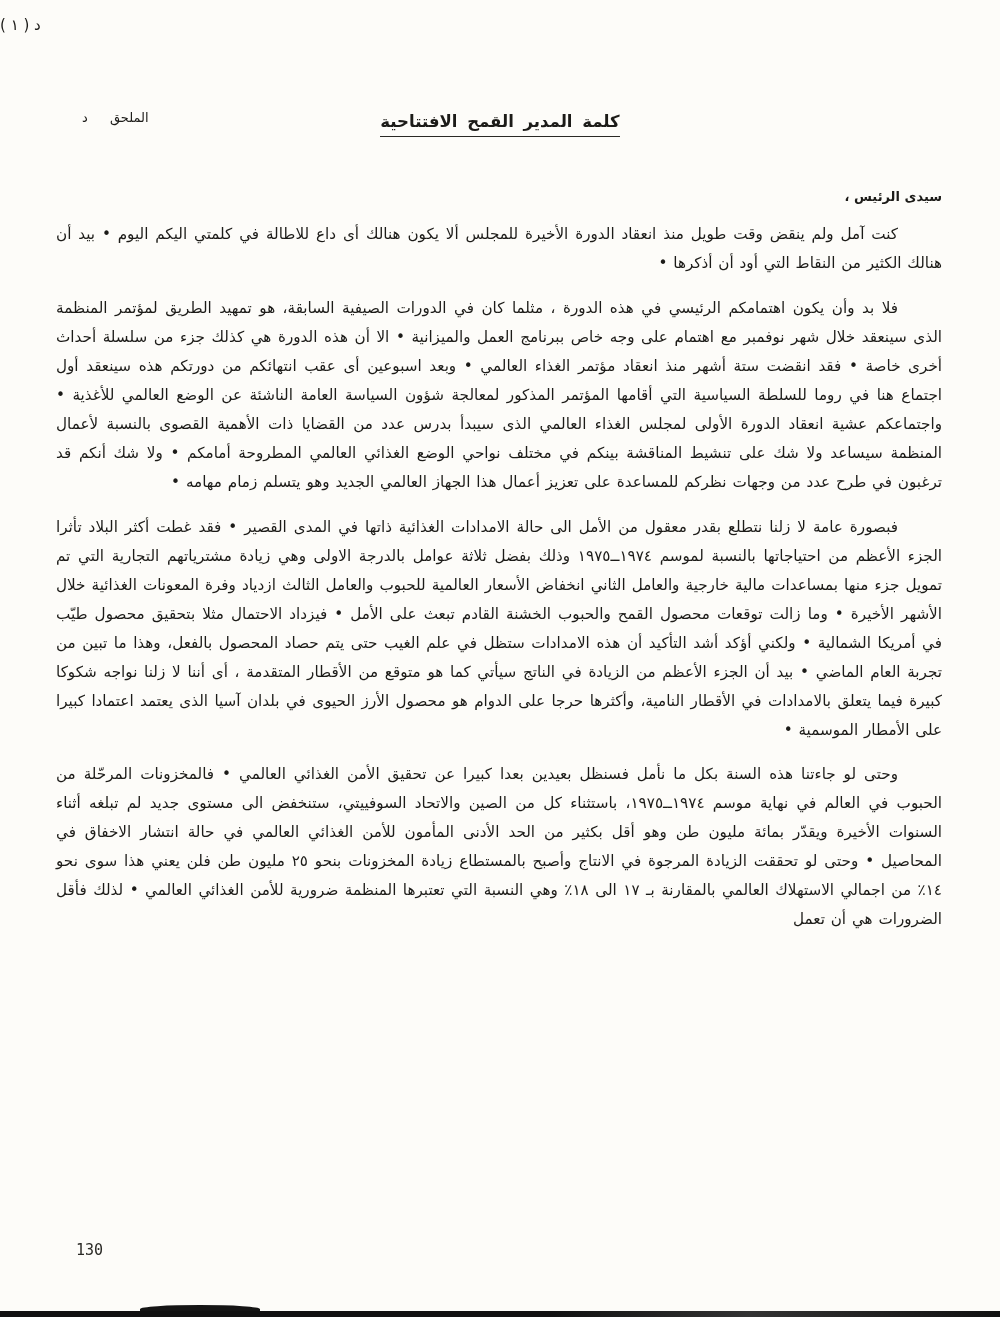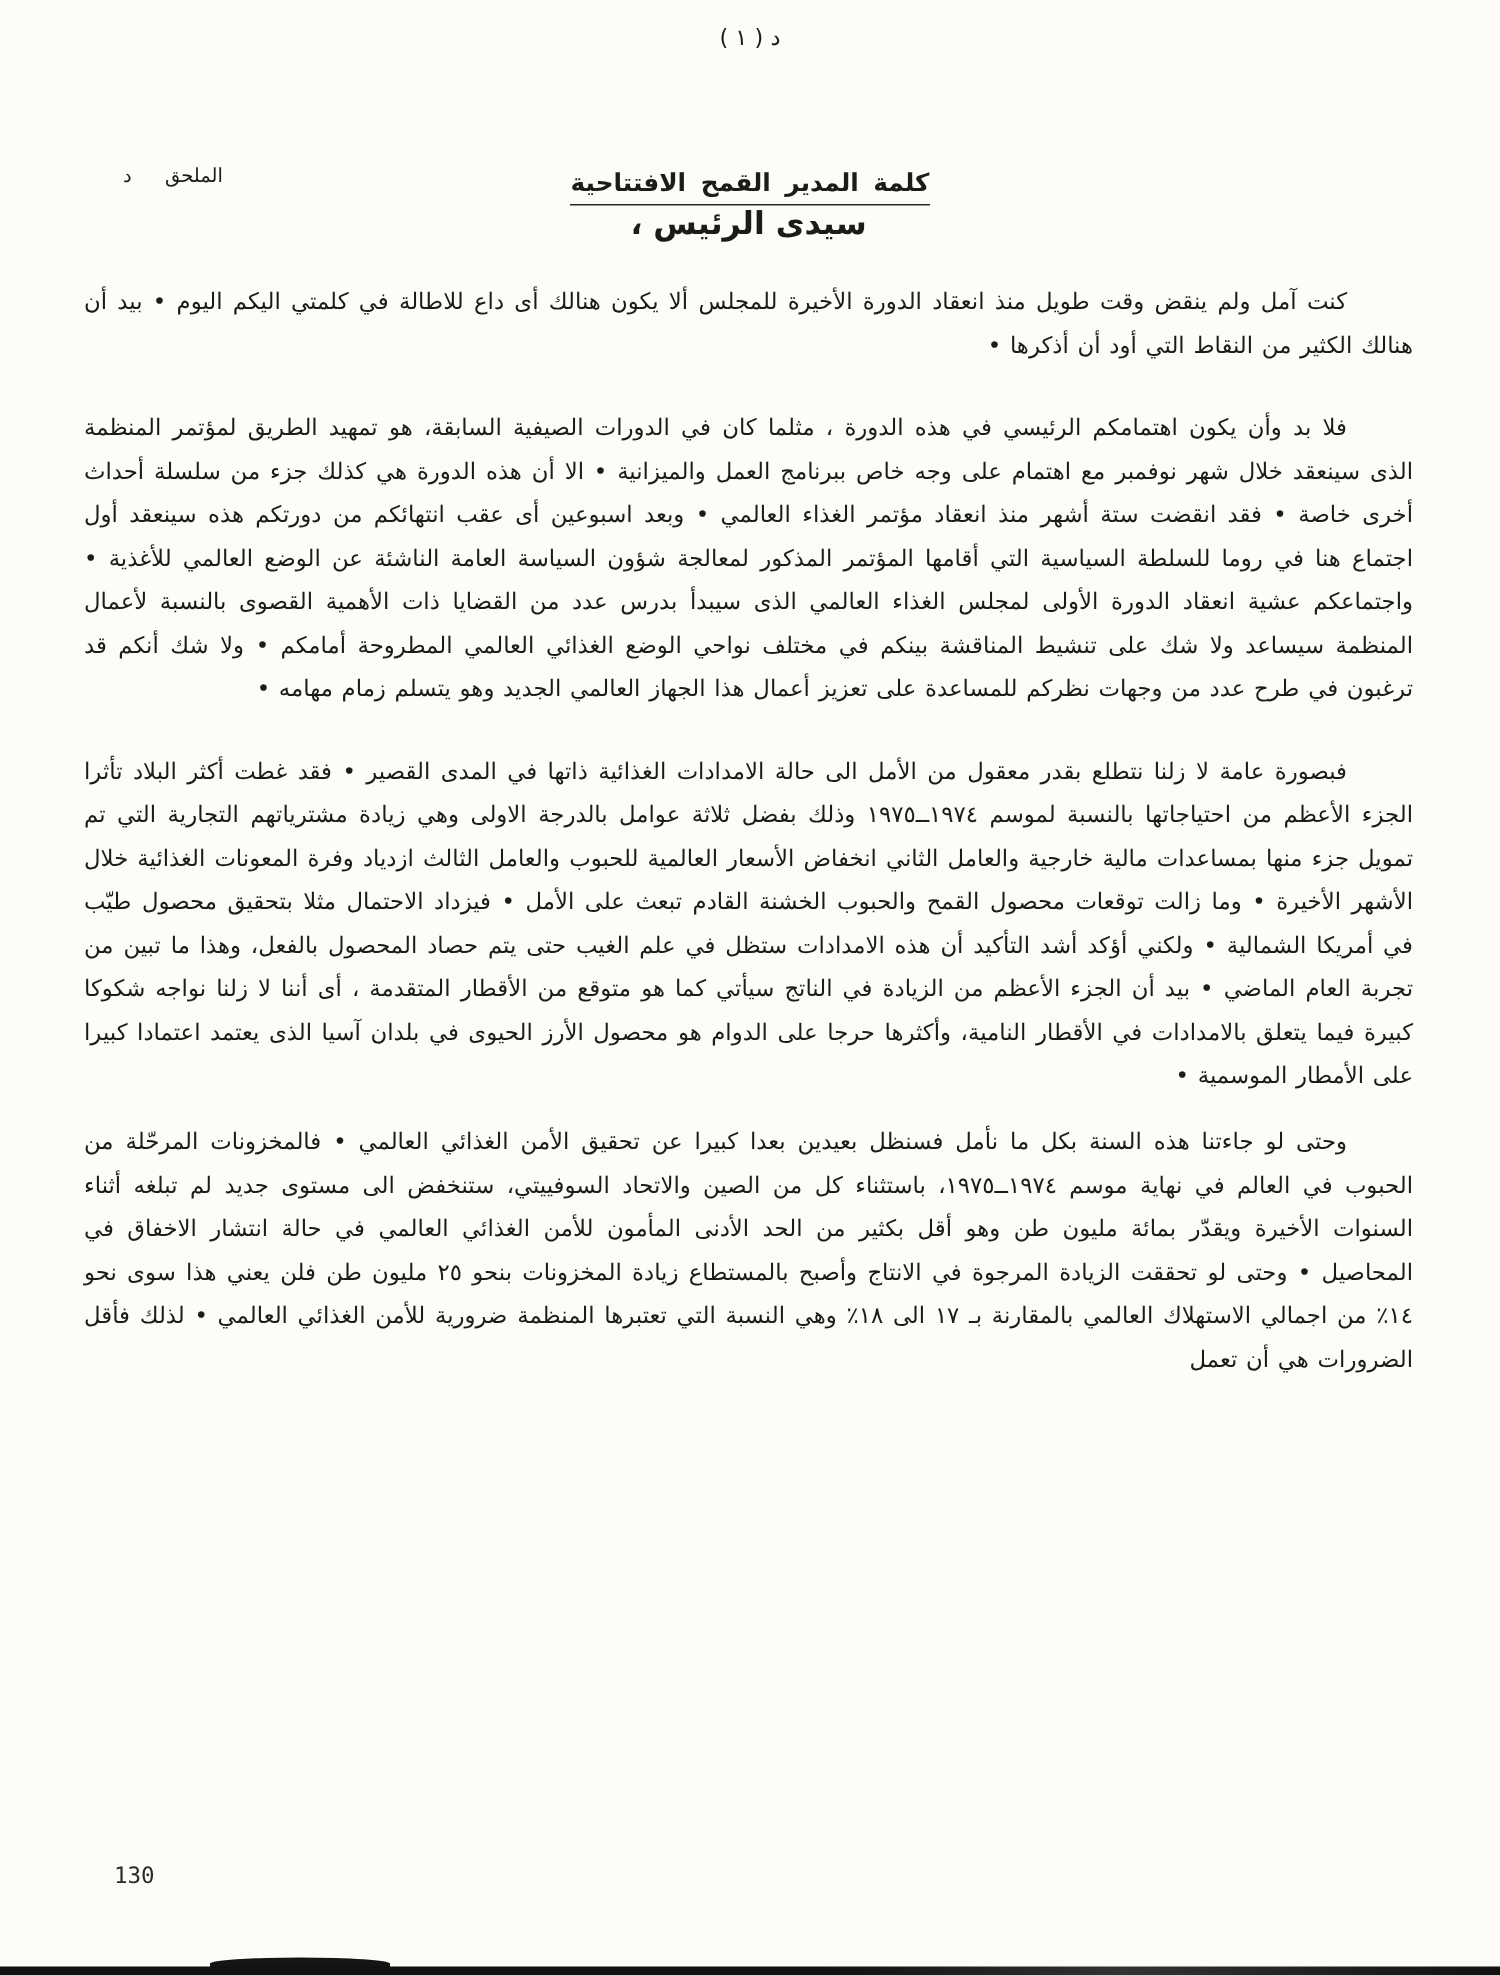--- a/index.html
+++ b/index.html
@@ -12,21 +12,21 @@
     width: 1000px;
     height: 1317px;
     margin: 0 auto;
     background: #fdfcf9;
     overflow: hidden;
     font-family: "DejaVu Sans", sans-serif;
     color: #1c1b18;
     direction: rtl;
   }
   .header-mark {
-    text-align: center;
+    text-align: left;
     padding-top: 16px;
     font-size: 15px;
     letter-spacing: 2px;
     direction: rtl;
   }
   .annex-label {
     position: absolute;
     top: 110px;
     left: 82px;
     font-size: 13px;
@@ -42,26 +42,26 @@
     font-size: 16.5px;
     font-weight: bold;
     border-bottom: 1.5px solid #2a2925;
     padding-bottom: 5px;
     word-spacing: 4px;
   }
   .content {
     margin: 0 58px 0 56px;
   }
   .salutation {
-    font-size: 21px;
+    margin-top: 52px;
+    font-size: 13px;
     font-weight: bold;
-    text-align: center;
   }
   .para {
-    margin-top: 26px;
+    margin-top: 16px;
     font-size: 15.2px;
     line-height: 29px;
     text-align: justify;
     text-indent: 44px;
     word-spacing: 1px;
   }
   .para:last-of-type {
     margin-top: 12px;
   }
   .page-number {

